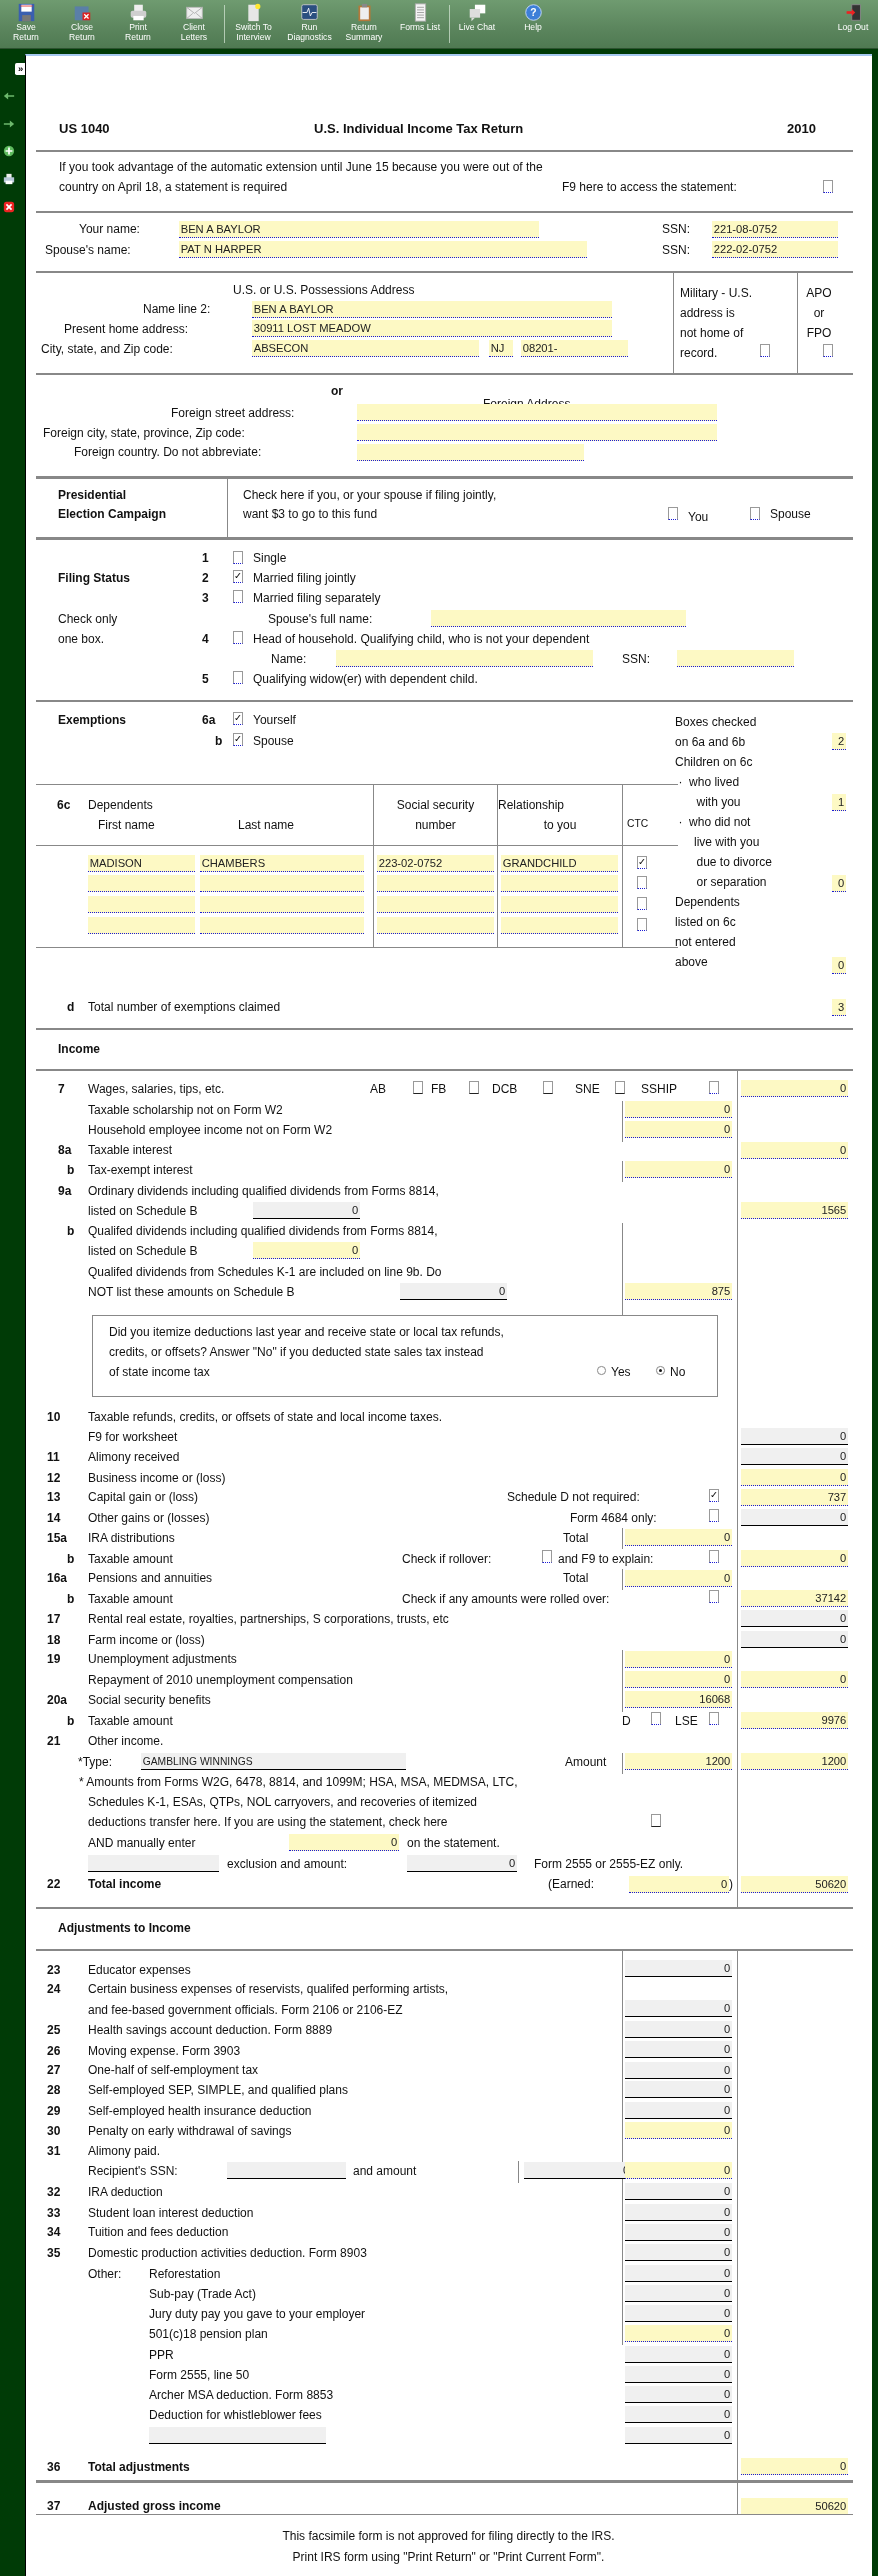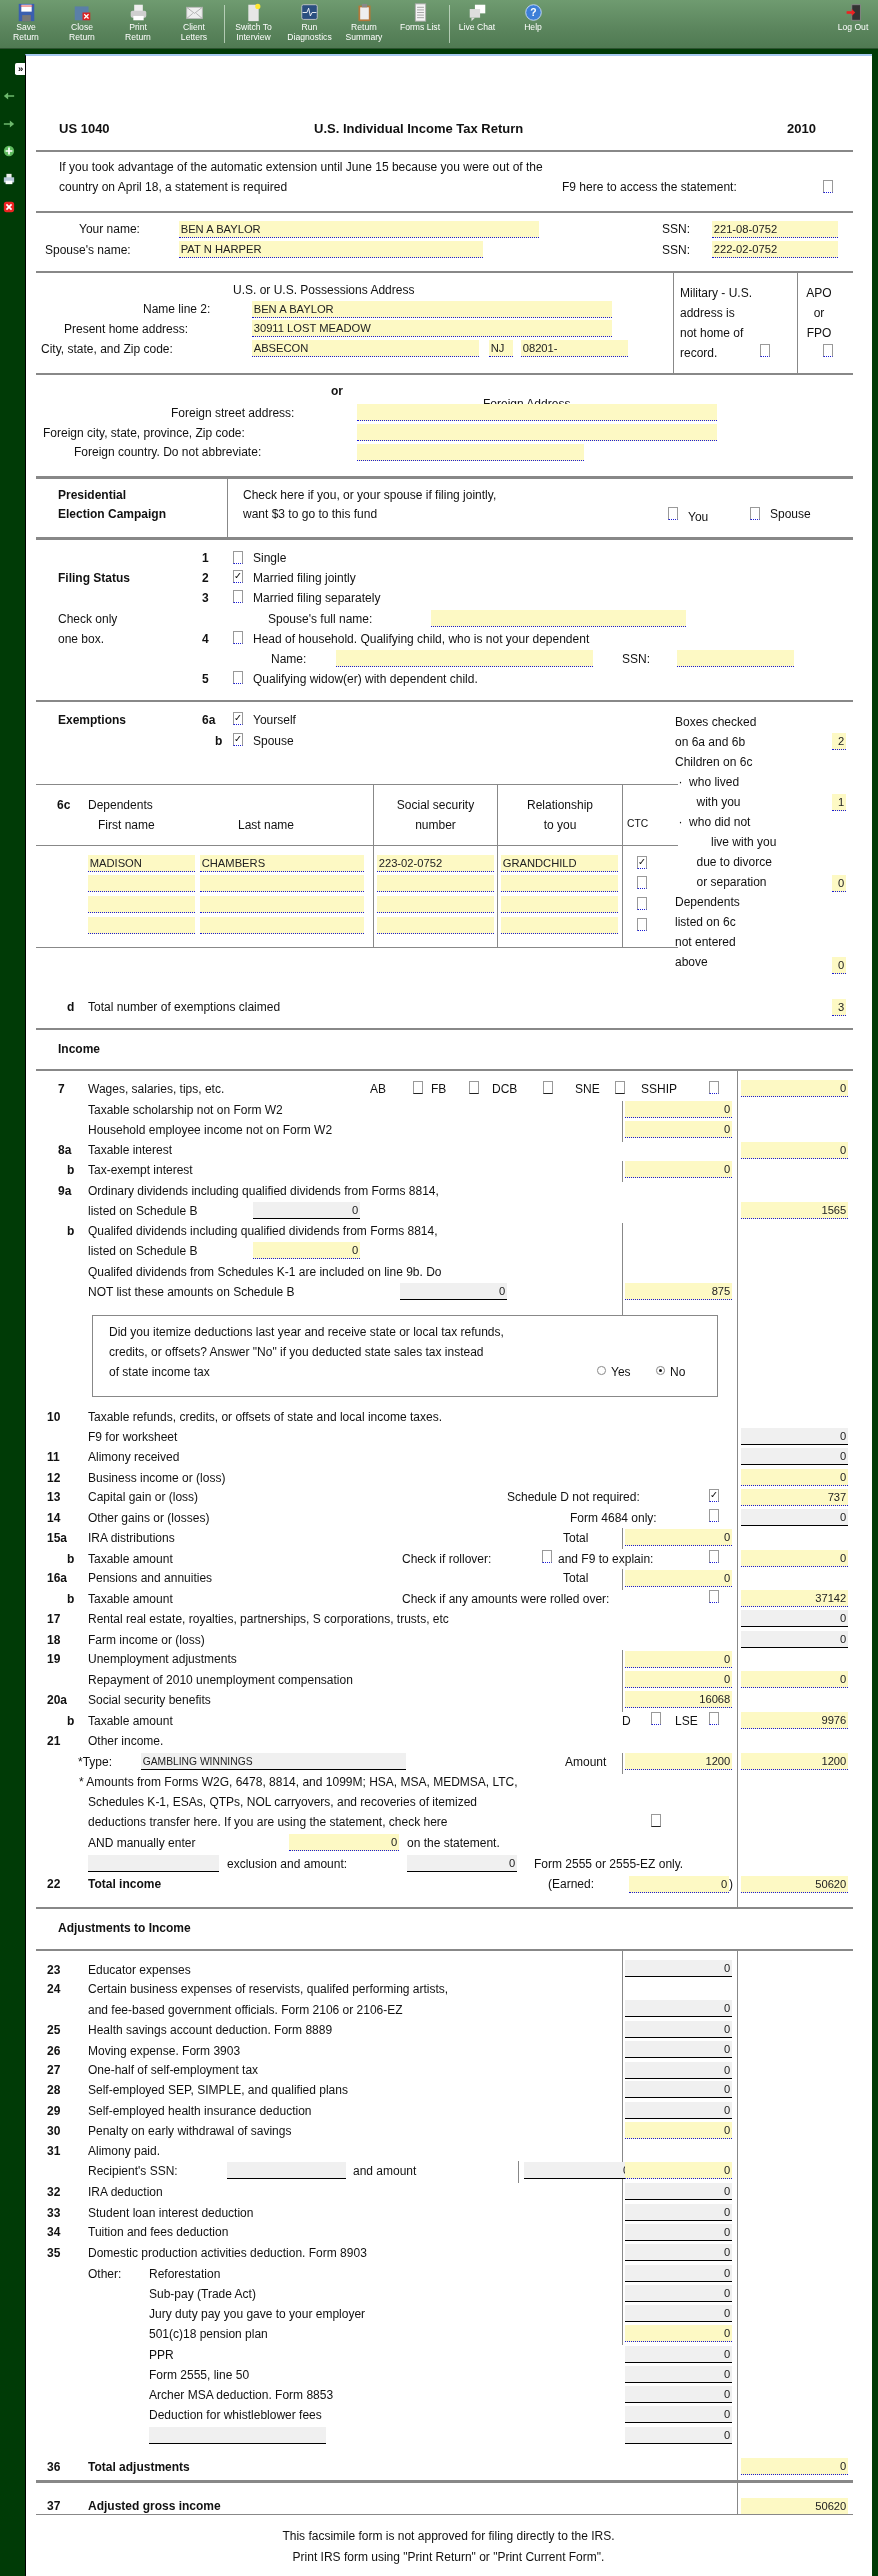--- a/index.html
+++ b/index.html
@@ -161,21 +161,21 @@
 <div class="abs" style="left:59px;top:180px">country on April 18,  a statement is required</div>
 <div class="abs" style="left:562px;top:180px">F9 here to access the statement:</div>
 <div class="cb" style="left:823px;top:180px"></div>
 <div class="hr" style="top:211px"></div>
 
 <div class="abs" style="left:79px;top:222px">Your name:</div>
 <div class="field" style="left:179px;top:221px;width:360px">BEN A BAYLOR</div>
 <div class="abs" style="left:662px;top:222px">SSN:</div>
 <div class="field" style="left:712px;top:221px;width:126px">221-08-0752</div>
 <div class="abs" style="left:45px;top:243px">Spouse's name:</div>
-<div class="field" style="left:179px;top:241px;width:304px">PAT N HARPER</div>
+<div class="field" style="left:179px;top:241px;width:408px">PAT N HARPER</div>
 <div class="abs" style="left:662px;top:243px">SSN:</div>
 <div class="field" style="left:712px;top:241px;width:126px">222-02-0752</div>
 <div class="hr" style="top:271px"></div>
 
 <div class="abs" style="left:233px;top:283px">U.S. or U.S. Possessions Address</div>
 <div class="abs" style="left:143px;top:302px">Name line 2:</div>
 <div class="field" style="left:252px;top:301px;width:360px">BEN A BAYLOR</div>
 <div class="abs" style="left:64px;top:322px">Present home address:</div>
 <div class="field" style="left:252px;top:320px;width:360px">30911 LOST MEADOW</div>
 <div class="abs" style="left:41px;top:342px">City,  state,  and Zip code:</div>
@@ -267,21 +267,21 @@
 <div class="vr" style="left:373px;top:784px;height:164px"></div>
 <div class="vr" style="left:497px;top:784px;height:164px"></div>
 <div class="vr" style="left:622px;top:784px;height:164px"></div>
 
 <div class="abs b" style="left:57px;top:798px">6c</div>
 <div class="abs" style="left:88px;top:798px">Dependents</div>
 <div class="abs" style="left:98px;top:818px">First name</div>
 <div class="abs" style="left:238px;top:818px">Last name</div>
 <div class="abs" style="left:374px;top:798px;width:123px;text-align:center">Social security</div>
 <div class="abs" style="left:374px;top:818px;width:123px;text-align:center">number</div>
-<div class="abs" style="left:498px;top:798px;width:124px;text-align:center">Relationship</div>
+<div class="abs" style="left:498px;top:798px;width:124px;">Relationship</div>
 <div class="abs" style="left:498px;top:818px;width:124px;text-align:center">to you</div>
 <div class="abs" style="left:627px;top:818px;font-size:10.3px">CTC</div>
 
 <div class="field" style="left:88px;top:855px;width:107px">MADISON</div>
 <div class="field" style="left:200px;top:855px;width:164px">CHAMBERS</div>
 <div class="field" style="left:377px;top:855px;width:117px">223-02-0752</div>
 <div class="field" style="left:501px;top:855px;width:117px">GRANDCHILD</div>
 <div class="cb" style="left:637px;top:856px">✓</div>
 
 <div class="field" style="left:88px;top:875px;width:107px"></div>
@@ -302,21 +302,21 @@
 <div class="field" style="left:501px;top:917px;width:117px"></div>
 <div class="cb" style="left:637px;top:918px"></div>
 
 <div class="abs" style="left:675px;top:712px;line-height:20px">
   <span>Boxes checked</span><br>
   <span>on 6a and 6b</span><br>
   <span>Children on 6c</span><br>
   <span style="margin-left:3.4px">·&nbsp;&nbsp;</span><span>who lived</span><br>
   <span style="margin-left:21.5px">with you</span><br>
   <span style="margin-left:3.4px">·&nbsp;&nbsp;</span><span>who did not</span><br>
-  <span style="margin-left:36px">live with you</span><br>
+  <span style="margin-left:19px">live with you</span><br>
   <span style="margin-left:21.5px">due to divorce</span><br>
   <span style="margin-left:21.5px">or separation</span><br>
   <span>Dependents</span><br>
   <span>listed on 6c</span><br>
   <span>not entered</span><br>
   <span>above</span>
 </div>
 <div class="field num" style="left:832px;top:733px;width:13.8px">2</div>
 <div class="field num" style="left:832px;top:794px;width:13.8px">1</div>
 <div class="field num" style="left:832px;top:875px;width:13.8px">0</div>

